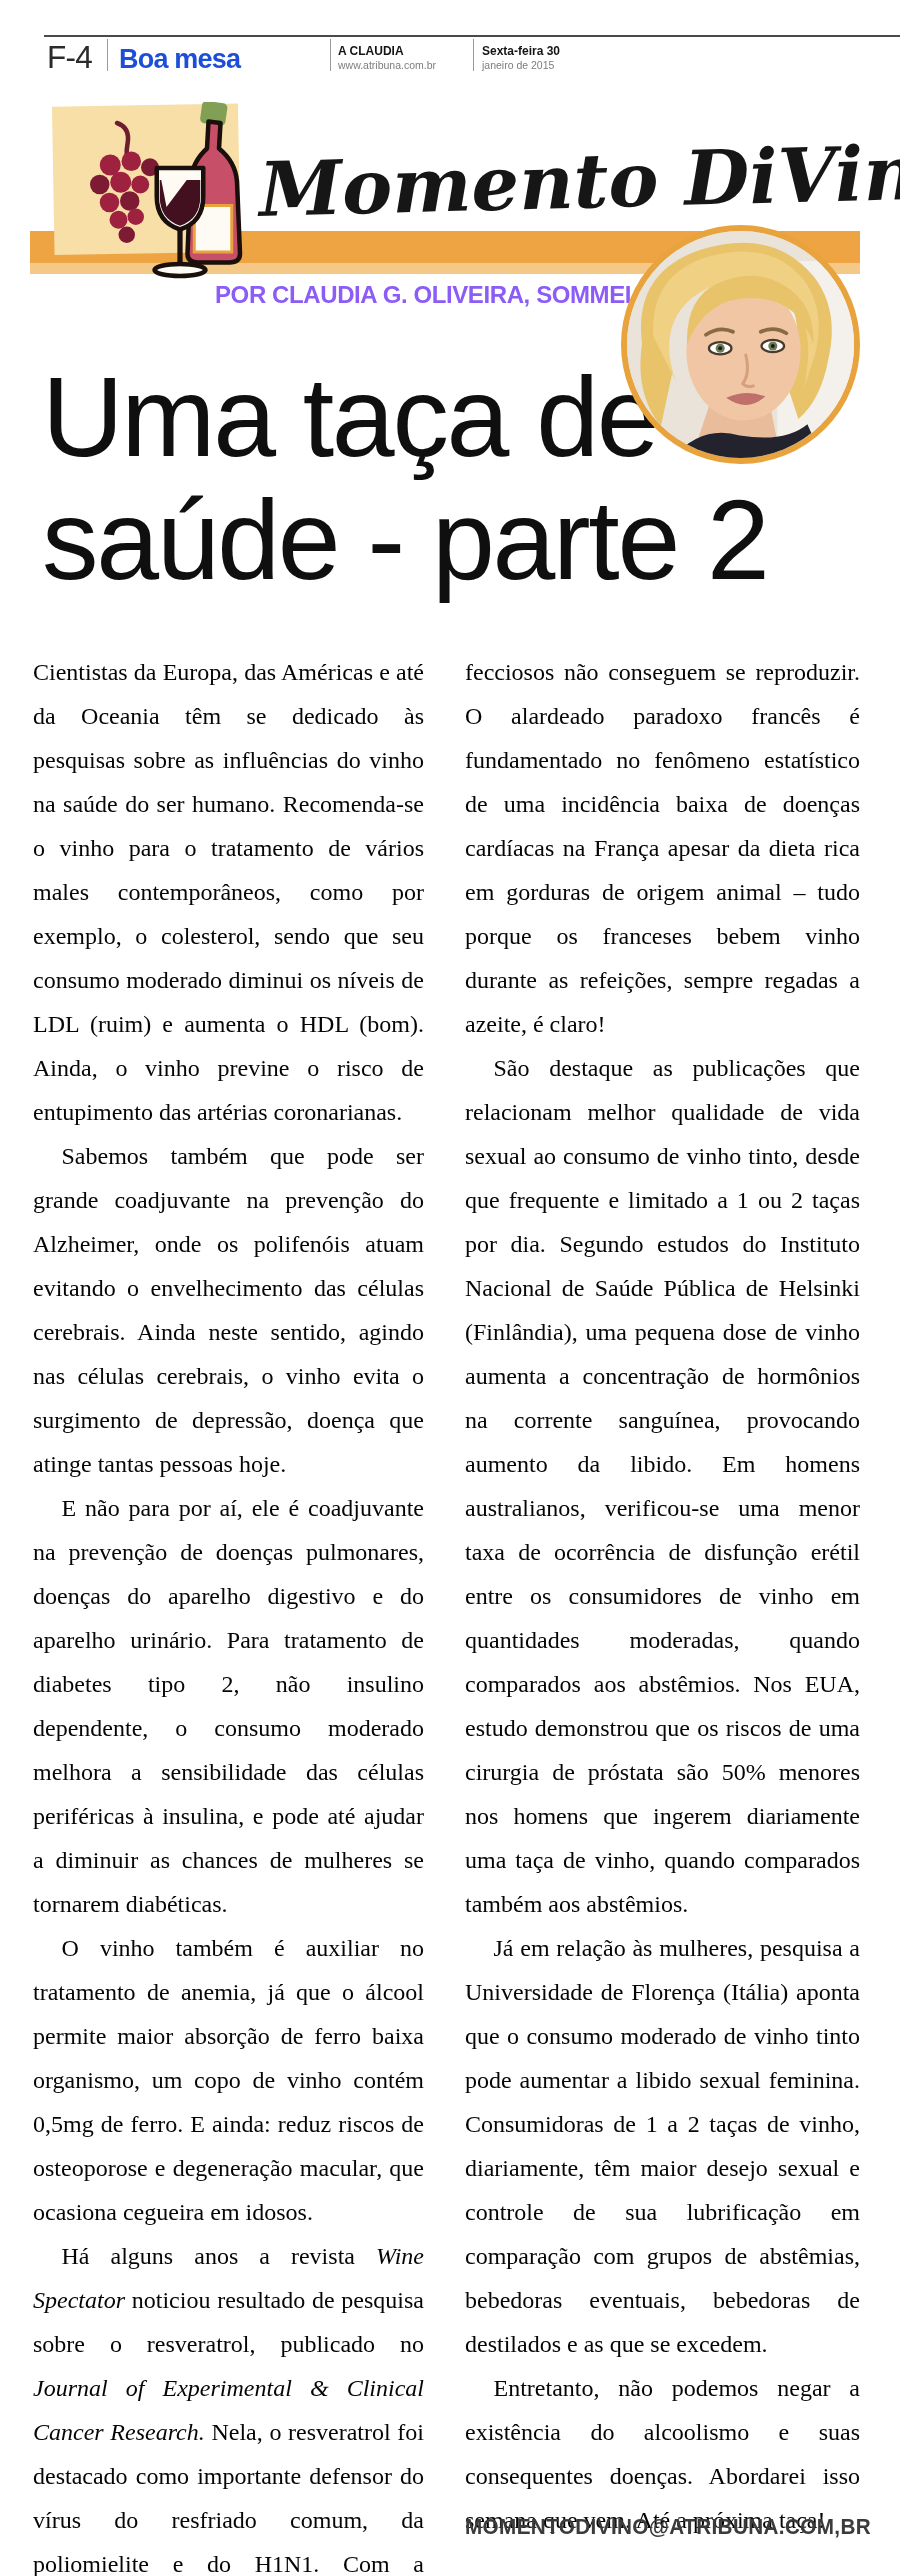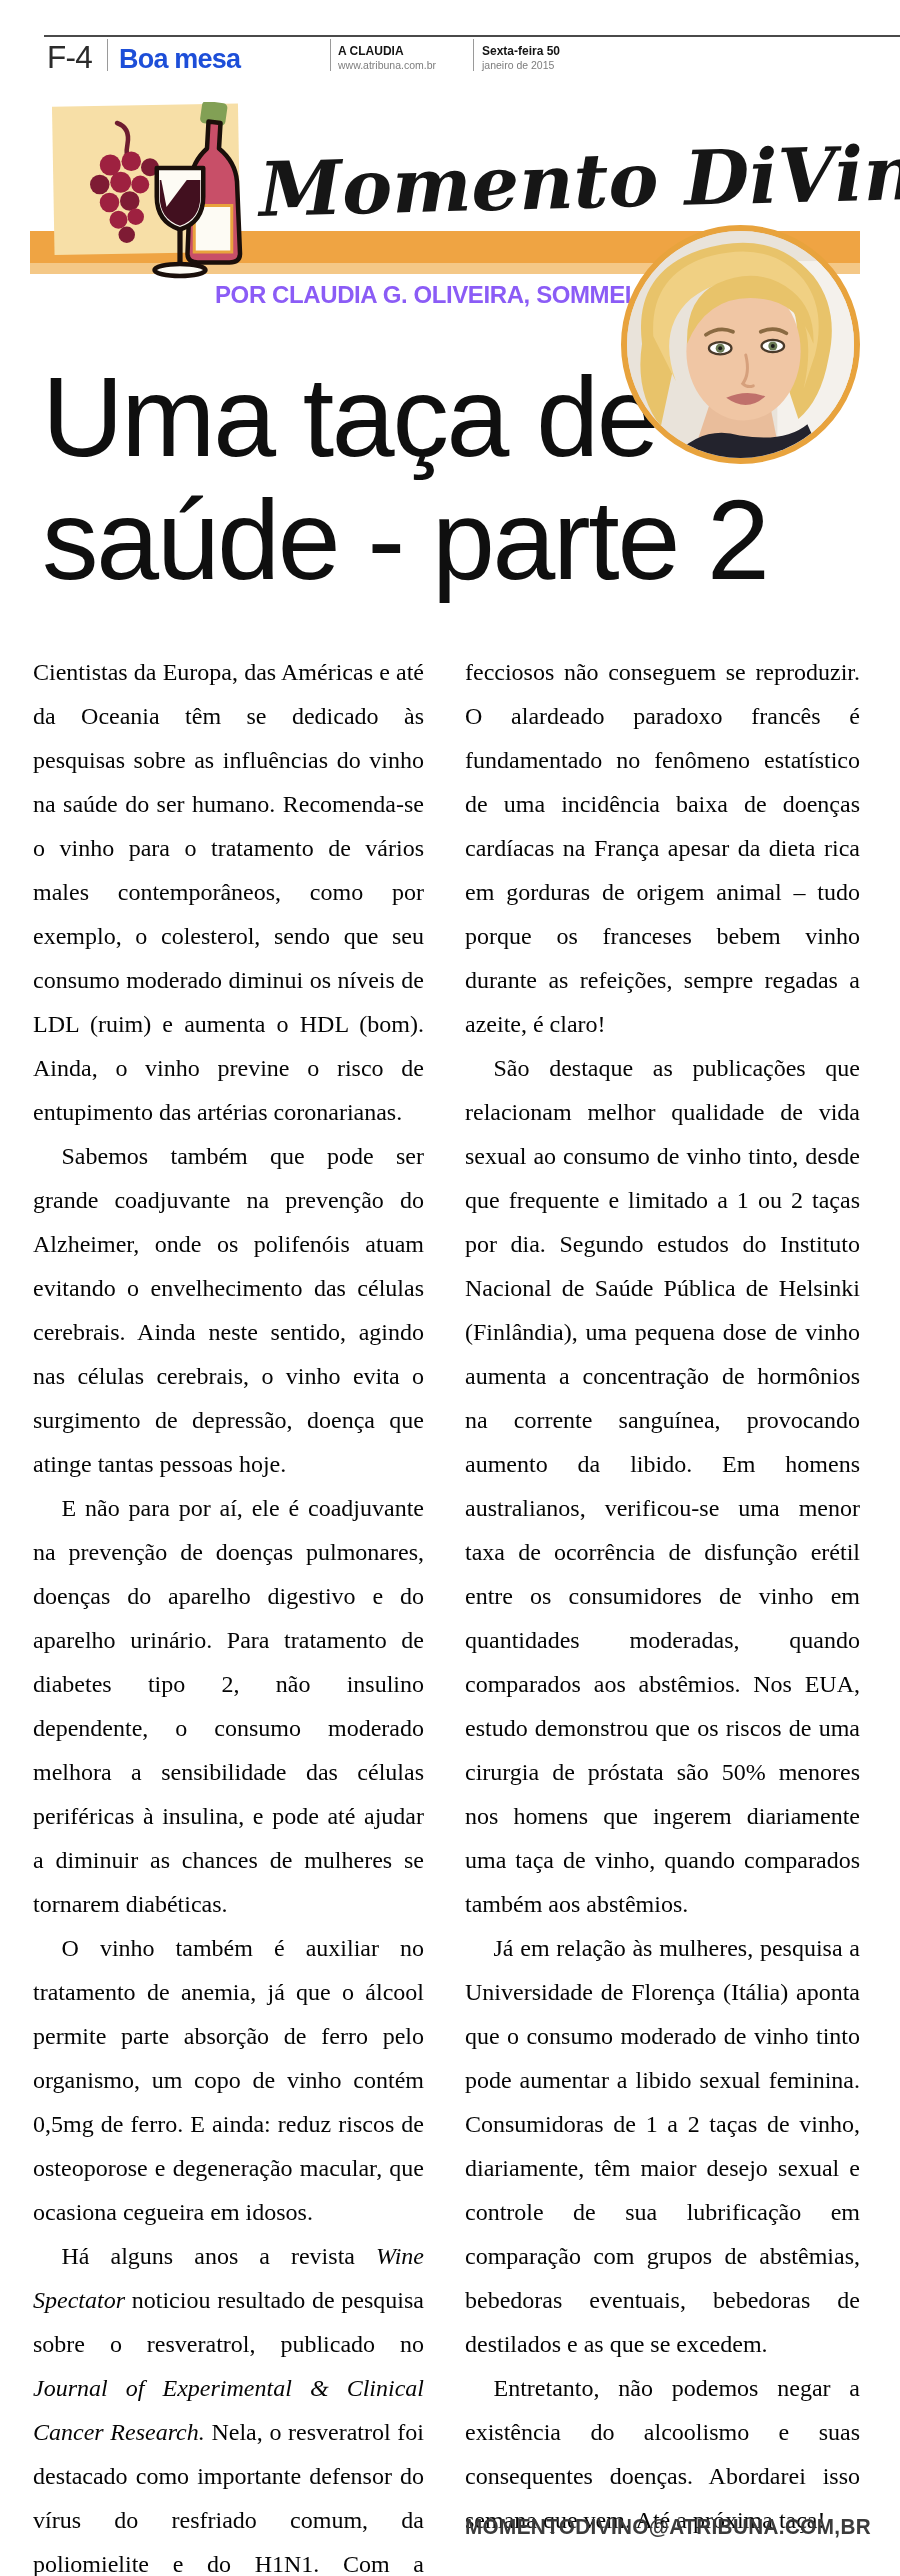--- a/index.html
+++ b/index.html
@@ -54,21 +54,21 @@
 <div id="page">
 
   <div class="top-rule"></div>
   <div id="page-num">F-4</div>
   <div class="vdiv" style="left:107px;"></div>
   <div id="section-name">Boa mesa</div>
   <div class="vdiv" style="left:330px;"></div>
   <div class="hdr-main" style="left:338px;top:44px;">A CLAUDIA</div>
   <div class="hdr-sub" style="left:338px;top:59px;">www.atribuna.com.br</div>
   <div class="vdiv" style="left:473px;"></div>
-  <div class="hdr-main" style="left:482px;top:44px;">Sexta-feira 50</div>
+  <div class="hdr-main" style="left:482px;top:44px;">Sexta-feira 30</div>
   <div class="hdr-sub" style="left:482px;top:59px;">janeiro de 2015</div>
 
   <div id="orange-band"></div>
   <div id="orange-band-light"></div>
 
   <div id="logo-art">
     <svg width="212" height="183" viewBox="0 0 282 244">
       <rect x="12" y="4" width="248" height="198" fill="#f7dfa7" transform="rotate(-1 136 103)"></rect>
 
       <path d="M97,28 q18,6 14,28 q-3,16 2,24" fill="none" stroke="#6e1c30" stroke-width="6" stroke-linecap="round"></path>
@@ -141,21 +141,21 @@
   <div id="headline">
     <div>Uma taça de</div>
     <div>saúde - parte 2</div>
   </div>
 
   <div id="article">
     <div class="col" id="col-1">
         <p class="noindent">Cientistas da Europa, das Américas e até da Oceania têm se dedicado às pesquisas sobre as influências do vinho na saúde do ser humano. Recomenda-se o vinho para o tratamento de vários males contemporâneos, como por exemplo, o colesterol, sendo que seu consumo moderado diminui os níveis de LDL (ruim) e aumenta o HDL (bom). Ainda, o vinho previne o risco de entupimento das artérias coronarianas.</p>
         <p>Sabemos também que pode ser grande coadjuvante na prevenção do Alzheimer, onde os polifenóis atuam evitando o envelhecimento das células cerebrais. Ainda neste sentido, agindo nas células cerebrais, o vinho evita o surgimento de depressão, doença que atinge tantas pessoas hoje.</p>
         <p>E não para por aí, ele é coadjuvante na prevenção de doenças pulmonares, doenças do aparelho digestivo e do aparelho urinário. Para tratamento de diabetes tipo 2, não insulino dependente, o consumo moderado melhora a sensibilidade das células periféricas à insulina, e pode até ajudar a diminuir as chances de mulheres se tornarem diabéticas.</p>
-        <p>O vinho também é auxiliar no tratamento de anemia, já que o álcool permite parte absorção de ferro pelo organismo, um copo de vinho contém 0,5mg de ferro. E ainda: reduz riscos de osteoporose e degeneração macular, que ocasiona cegueira em idosos.</p>
+        <p>O vinho também é auxiliar no tratamento de anemia, já que o álcool permite maior absorção de ferro baixa organismo, um copo de vinho contém 0,5mg de ferro. E ainda: reduz riscos de osteoporose e degeneração macular, que ocasiona cegueira em idosos.</p>
         <p>Há alguns anos a revista <i>Wine Spectator</i> noticiou resultado de pesquisa sobre o resveratrol, publicado no <i>Journal of Experimental &amp; Clinical Cancer Research.</i> Nela, o resveratrol foi destacado como importante defensor do vírus do resfriado comum, da poliomielite e do H1N1. Com a presença desta substância, os agentes in-</p>
       </div>
     <div class="col" id="col-2">
         <p class="noindent">fecciosos não conseguem se reproduzir. O alardeado paradoxo francês é fundamentado no fenômeno estatístico de uma incidência baixa de doenças cardíacas na França apesar da dieta rica em gorduras de origem animal – tudo porque os franceses bebem vinho durante as refeições, sempre regadas a azeite, é claro!</p>
         <p>São destaque as publicações que relacionam melhor qualidade de vida sexual ao consumo de vinho tinto, desde que frequente e limitado a 1 ou 2 taças por dia. Segundo estudos do Instituto Nacional de Saúde Pública de Helsinki (Finlândia), uma pequena dose de vinho aumenta a concentração de hormônios na corrente sanguínea, provocando aumento da libido. Em homens australianos, verificou-se uma menor taxa de ocorrência de disfunção erétil entre os consumidores de vinho em quantidades moderadas, quando comparados aos abstêmios. Nos EUA, estudo demonstrou que os riscos de uma cirurgia de próstata são 50% menores nos homens que ingerem diariamente uma taça de vinho, quando comparados também aos abstêmios.</p>
         <p>Já em relação às mulheres, pesquisa a Universidade de Florença (Itália) aponta que o consumo moderado de vinho tinto pode aumentar a libido sexual feminina. Consumidoras de 1 a 2 taças de vinho, diariamente, têm maior desejo sexual e controle de sua lubrificação em comparação com grupos de abstêmias, bebedoras eventuais, bebedoras de destilados e as que se excedem.</p>
         <p>Entretanto, não podemos negar a existência do alcoolismo e suas consequentes doenças. Abordarei isso semana que vem. Até a próxima taça!</p>
       </div>
   </div>
 

